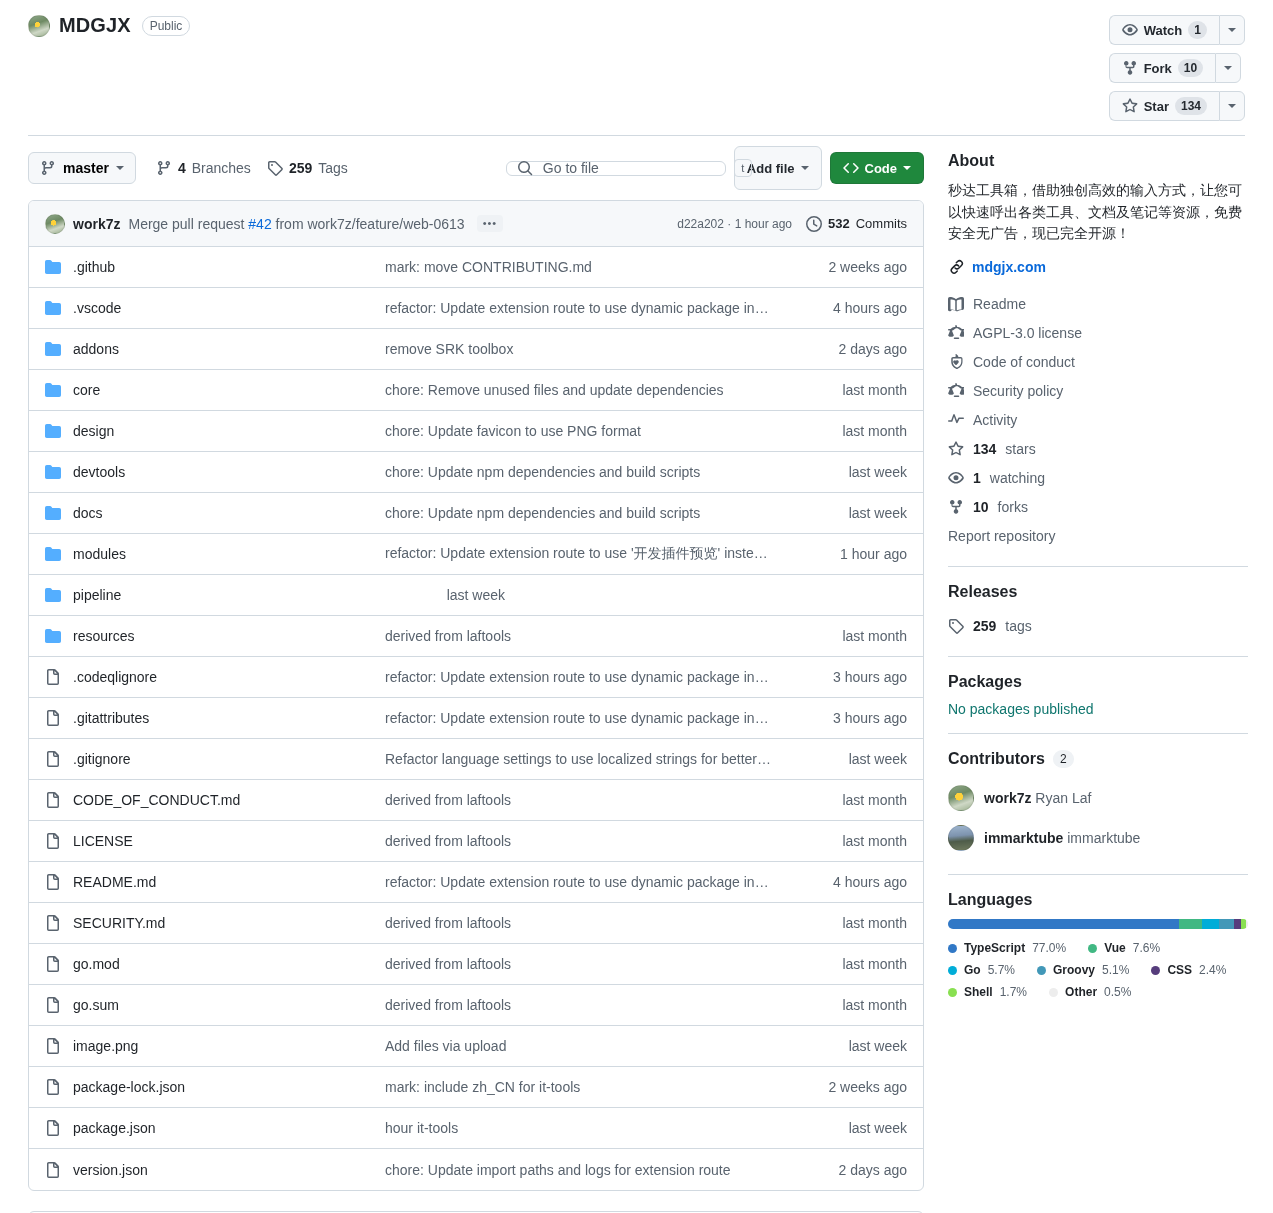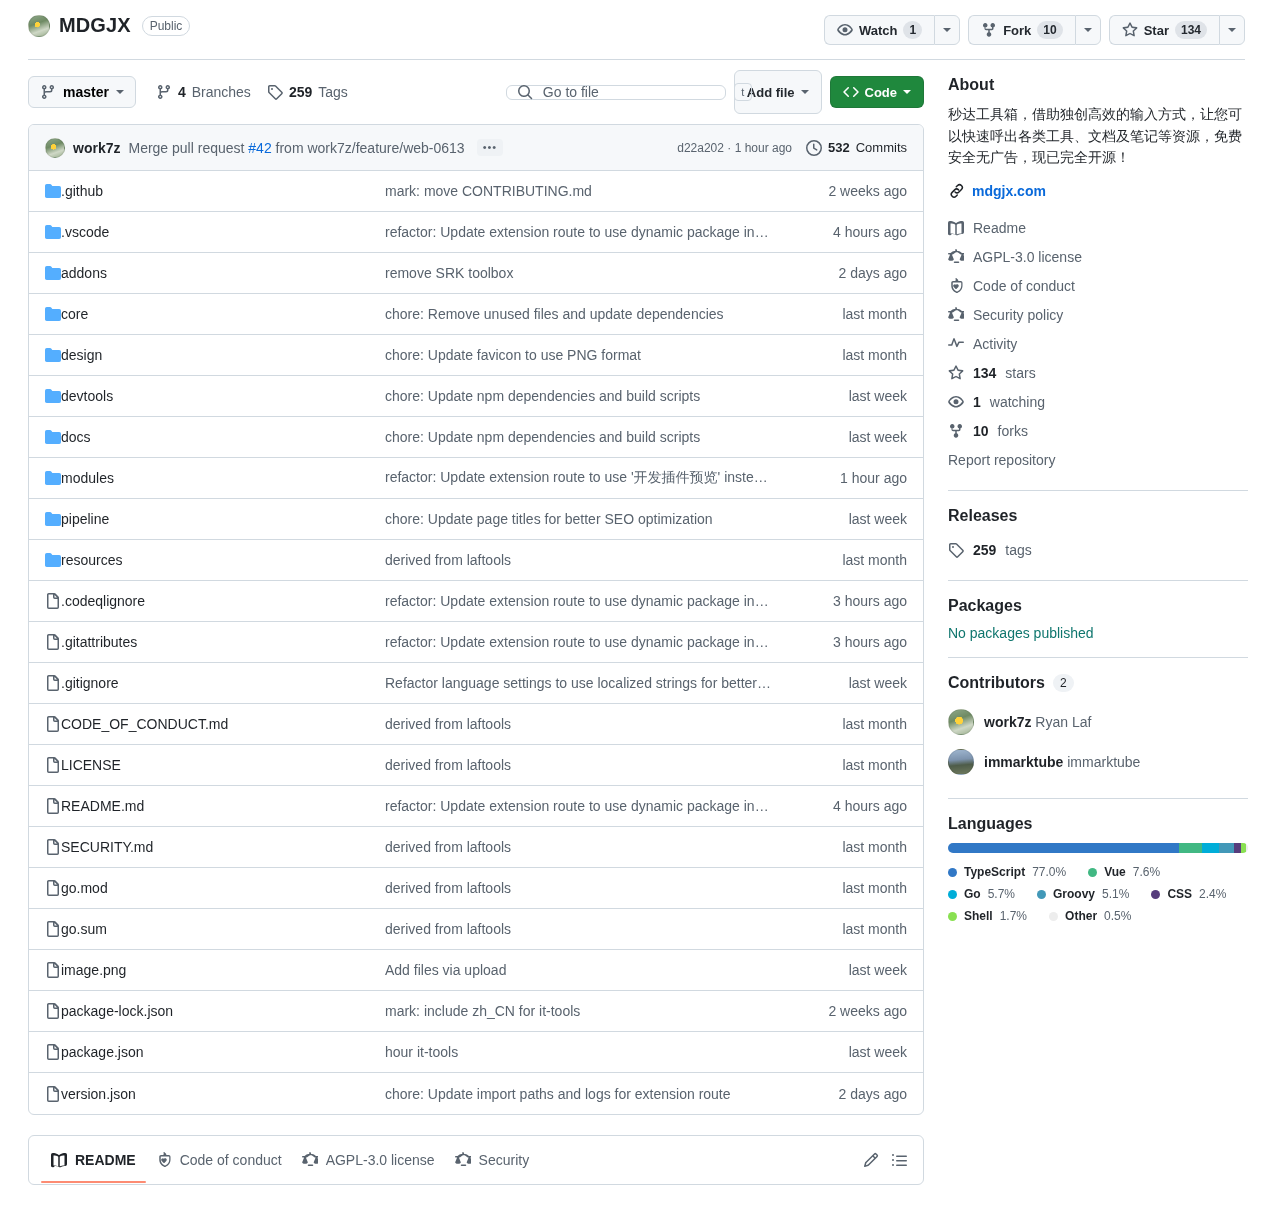--- a/index.html
+++ b/index.html
@@ -26,21 +26,21 @@
     border:1px solid rgba(0,0,0,.08);
     flex:none;
   }
   .repo-name { font-size:20px; font-weight:600; letter-spacing:.1px; }
   .badge-public {
     font-size:12px; line-height:18px; padding:0 7px;
     border:1px solid #d1d9e0; border-radius:2em; color:#59636e;
     margin-left:2px;
   }
 
-  .header-actions { display:flex; gap:8px; padding-top:1px; }
+  .header-actions { display:flex; gap:8px; padding-top:1px;flex-direction:column; }
   .btngrp { display:flex; align-items:stretch; }
   .btn {
     display:inline-flex; align-items:center; gap:6px;
     height:30px; padding:0 12px;
     border:1px solid #d1d9e0; border-radius:6px;
     background:#f6f8fa; color:#24292f;
     font-size:13px; font-weight:600; font-family:inherit;
     white-space:nowrap; cursor:pointer;
   }
   .btngrp .btn:first-child { border-top-right-radius:0; border-bottom-right-radius:0; border-right:none; }
@@ -117,21 +117,21 @@
   .commits-link { display:flex; align-items:center; gap:6px; color:#1f2328; font-size:13px; cursor:pointer; }
   .commits-link b { font-weight:600; }
 
   .row {
     display:flex; align-items:center;
     height:41px; padding:0 16px;
     border-bottom:1px solid #d1d9e0;
     font-size:14px;
   }
   .row:last-child { border-bottom:0; }
-  .row .name { width:340px; display:flex; align-items:center; color:#1f2328; }
+  .row .name { width:340px; display:flex; align-items:center; gap:12px; color:#1f2328; }
   .row .name span { overflow:hidden; text-overflow:ellipsis; white-space:nowrap; }
   .row .msg {
     flex:1; color:#59636e;
     overflow:hidden; text-overflow:ellipsis; white-space:nowrap;
     padding-right:16px;
   }
   .row .age { width:120px; text-align:right; color:#59636e; white-space:nowrap; }
   .ico { flex:none; display:inline-flex; }
 
   
@@ -422,21 +422,20 @@
           </div>
           <div class="row">
             <div class="name">
               <span class="ico">
                 <svg width="16" height="16" viewBox="0 0 16 16" fill="#54aeff">
                   <path d="M1.75 1A1.75 1.75 0 0 0 0 2.75v10.5C0 14.216.784 15 1.75 15h12.5A1.75 1.75 0 0 0 16 13.25v-8.5A1.75 1.75 0 0 0 14.25 3H7.5a.25.25 0 0 1-.2-.1l-.9-1.2a1.75 1.75 0 0 0-1.4-.7Z"></path>
                 </svg>
               </span>
               <span>pipeline</span>
             </div>
-            <div class="msg">chore: Update page titles for better SEO optimization</div>
             <div class="age">last week</div>
           </div>
           <div class="row">
             <div class="name">
               <span class="ico">
                 <svg width="16" height="16" viewBox="0 0 16 16" fill="#54aeff">
                   <path d="M1.75 1A1.75 1.75 0 0 0 0 2.75v10.5C0 14.216.784 15 1.75 15h12.5A1.75 1.75 0 0 0 16 13.25v-8.5A1.75 1.75 0 0 0 14.25 3H7.5a.25.25 0 0 1-.2-.1l-.9-1.2a1.75 1.75 0 0 0-1.4-.7Z"></path>
                 </svg>
               </span>
               <span>resources</span>

